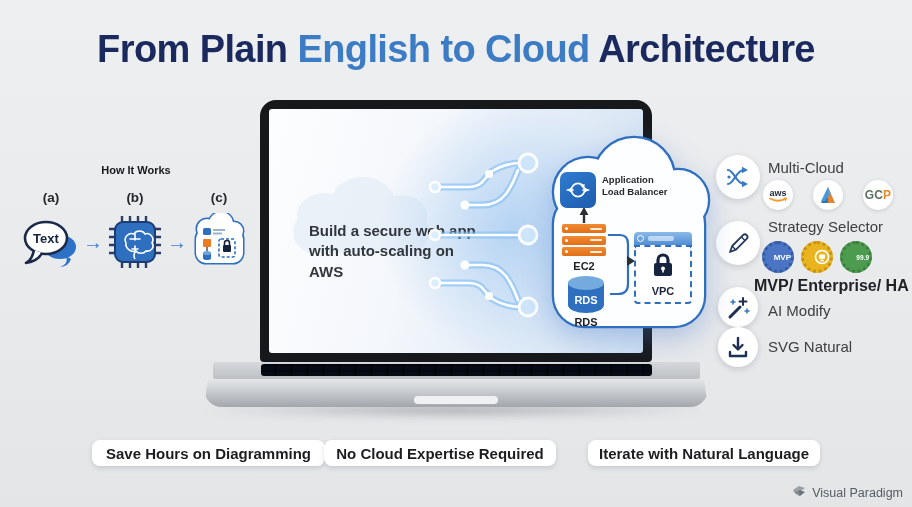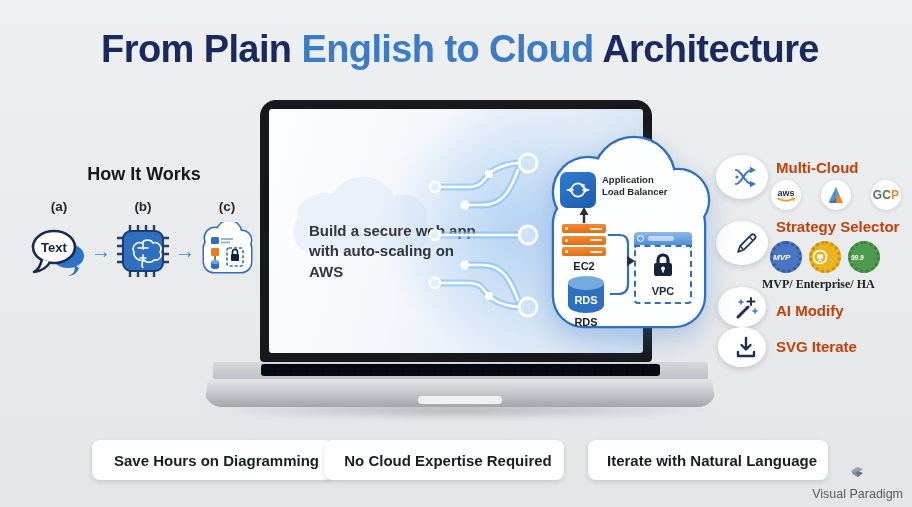--- a/index.html
+++ b/index.html
@@ -1,30 +1,30 @@
 <!DOCTYPE html>
 <html><head>
 <meta charset="utf-8">
 <style>
   html,body{margin:0;padding:0;}
   body{
     width:912px;height:507px;position:relative;overflow:hidden;
     font-family:"Liberation Sans",sans-serif;
     background:linear-gradient(180deg,#edeff1 0%,#e8eaec 55%,#e3e5e7 100%);
   }
-  .abs{position:absolute;padding-left:8px;}
+  .abs{position:absolute;}
 
   
   .title{top:28px;left:0;right:0;text-align:center;font-size:38px;font-weight:800;letter-spacing:-.6px;}
   .title .navy{color:#1b2a5e;}
   .title .blue{color:#3c7cc5;}
 
   
   .hiw{left:20px;top:164px;width:232px;}
-  .hiw-heading{text-align:center;font-size:18px;font-weight:700;color:#17181c;margin-bottom:14px;}
+  .hiw-heading{text-align:center;font-size:11px;font-weight:700;color:#17181c;margin-bottom:14px;}
   .hiw-row{display:flex;align-items:flex-start;}
   .hiw-col{width:62px;text-align:center;flex:0 0 auto;}
   .hiw-label{font-size:13.5px;font-weight:700;color:#26282e;margin-bottom:8px;}
   .hiw-arrow{flex:0 0 22px;margin-top:42px;color:#3b7fd0;font-size:20px;font-weight:700;text-align:center;line-height:1;}
   .hiw-caption{font-size:13.5px;font-weight:700;color:#17181c;line-height:1.25;width:98px;margin:6px 0 0 -18px;}
 
   
   .laptop-shadow{left:196px;top:403px;width:518px;height:14px;background:radial-gradient(closest-side,rgba(40,44,50,.38),rgba(40,44,50,0));filter:blur(4px);border-radius:50%;}
   .screen{left:260px;top:100px;width:392px;height:262px;background:#17181b;border-radius:16px 16px 4px 4px;padding:9px;box-sizing:border-box;}
   .screen-inner{position:relative;width:100%;height:100%;border-radius:3px;overflow:hidden;
@@ -60,40 +60,40 @@
   .vpc-header{position:absolute;left:0;right:0;top:0;height:13px;border-radius:4px 4px 0 0;
     background:linear-gradient(#8db9e8,#4f8ed6);}
   .vpc-header .dot{position:absolute;left:3px;top:3px;width:7px;height:7px;border-radius:50%;border:1.5px solid #fff;box-sizing:border-box;}
   .vpc-header .strip{position:absolute;left:14px;top:4px;width:26px;height:5px;background:rgba(255,255,255,.55);border-radius:2px;}
   .vpc-body{position:absolute;left:0;right:0;top:13px;bottom:0;border:2px dashed #2e6fc0;border-radius:0 0 4px 4px;
     background:rgba(255,255,255,.9);box-sizing:border-box;display:flex;flex-direction:column;align-items:center;justify-content:center;gap:3px;}
   .vpc-label{font-size:11px;font-weight:700;color:#1b2540;}
 
   
   .feat-circle{border-radius:50%;background:#fff;box-shadow:0 2px 6px rgba(20,30,50,.16);display:flex;align-items:center;justify-content:center;}
-  .feat-title{font-size:15px;font-weight:700;color:#c2410c;}
+  .feat-title{font-size:15px;font-weight:400;color:#404040;}
   .badge-row{display:flex;gap:7px;}
   .badge{width:30px;height:30px;border-radius:50%;background:#fff;box-shadow:0 1px 4px rgba(20,30,50,.15);
     display:flex;align-items:center;justify-content:center;position:relative;}
   .gcp-text{font-size:12px;font-weight:800;letter-spacing:.2px;}
   .gcp-text .gc{color:#5a7160;}
   .gcp-text .p{color:#e8892c;}
   .medal-row{display:flex;gap:7px;align-items:center;}
-  .medal{width:32px;height:32px;border-radius:50%;box-sizing:border-box;display:flex;align-items:center;justify-content:flex-start;font-style:italic;}
+  .medal{width:32px;height:32px;border-radius:50%;box-sizing:border-box;display:flex;align-items:center;justify-content:flex-end;}
   .medal-mvp{background:#4a74c4;border:3px dotted #35599e;color:#fff;font-size:8px;font-weight:800;}
   .medal-ent{background:#e9b41f;border:3px dotted #c8920c;}
   .medal-ha{background:#4c9b4f;border:3px dotted #3a7f3e;color:#fff;font-size:6.5px;font-weight:800;}
-  .medal-caption{font-size:12px;font-weight:600;color:#202227;font-family:Liberation Serif, serif;}
-
-  
-  .pill{top:440px;height:40px;background:#ffffff;border-radius:8px;box-shadow:0 2px 5px rgba(25,30,40,.14);
+  .medal-caption{font-size:16px;font-weight:600;color:#202227;}
+
+  
+  .pill{top:440px;height:26px;background:#ffffff;border-radius:8px;box-shadow:0 2px 5px rgba(25,30,40,.14);
     display:flex;align-items:center;justify-content:center;font-size:15px;font-weight:700;color:#1b1d21;}
 
   
-  .brand{right:9px;bottom:6px;display:flex;align-items:center;gap:5px;color:#565c64;font-size:12.5px;font-weight:500;flex-direction:column;}
+  .brand{right:9px;bottom:6px;display:flex;align-items:center;gap:5px;color:#565c64;font-size:12.5px;font-weight:500;}
 </style>
 </head>
 <body>
 
 <div class="abs title">
   <span class="navy">From Plain </span><span class="blue">English to Cloud</span><span class="navy"> Architecture</span>
 </div>
 
 <div class="abs hiw">
   <div class="hiw-heading">How It Works</div>
@@ -348,21 +348,21 @@
   </svg>
 </div>
 <div class="abs feat-title" style="left:768px;top:302px;">AI Modify</div>
 
 <div class="abs feat-circle" style="left:718px;top:327px;width:40px;height:40px;">
   <svg width="24" height="24" viewBox="0 0 24 24">
     <path d="M12 3 V14 M7.5 10 L12 14.5 L16.5 10" stroke="#1d2f52" stroke-width="2.4" fill="none" stroke-linecap="round" stroke-linejoin="round"></path>
     <path d="M4 17 v4 h16 v-4" stroke="#1d2f52" stroke-width="2.4" fill="none" stroke-linecap="round" stroke-linejoin="round"></path>
   </svg>
 </div>
-<div class="abs feat-title" style="left:768px;top:338px;">SVG Iterate</div>
+<div class="abs feat-title" style="left:768px;top:338px;">SVG Natural</div>
 
 <div class="abs pill" style="left:92px;width:233px;">Save Hours on Diagramming</div>
 <div class="abs pill" style="left:324px;width:232px;">No Cloud Expertise Required</div>
 <div class="abs pill" style="left:588px;width:232px;">Iterate with Natural Language</div>
 
 <div class="abs brand">
   <span>
     <svg width="15" height="14" viewBox="0 0 15 14">
       <path d="M1 6 L7 2 L13 4 L7 8 Z" fill="#9aa0a8"></path>
       <path d="M3 9 L8 6 L13 8 L8 12 Z" fill="#6d737b"></path>

